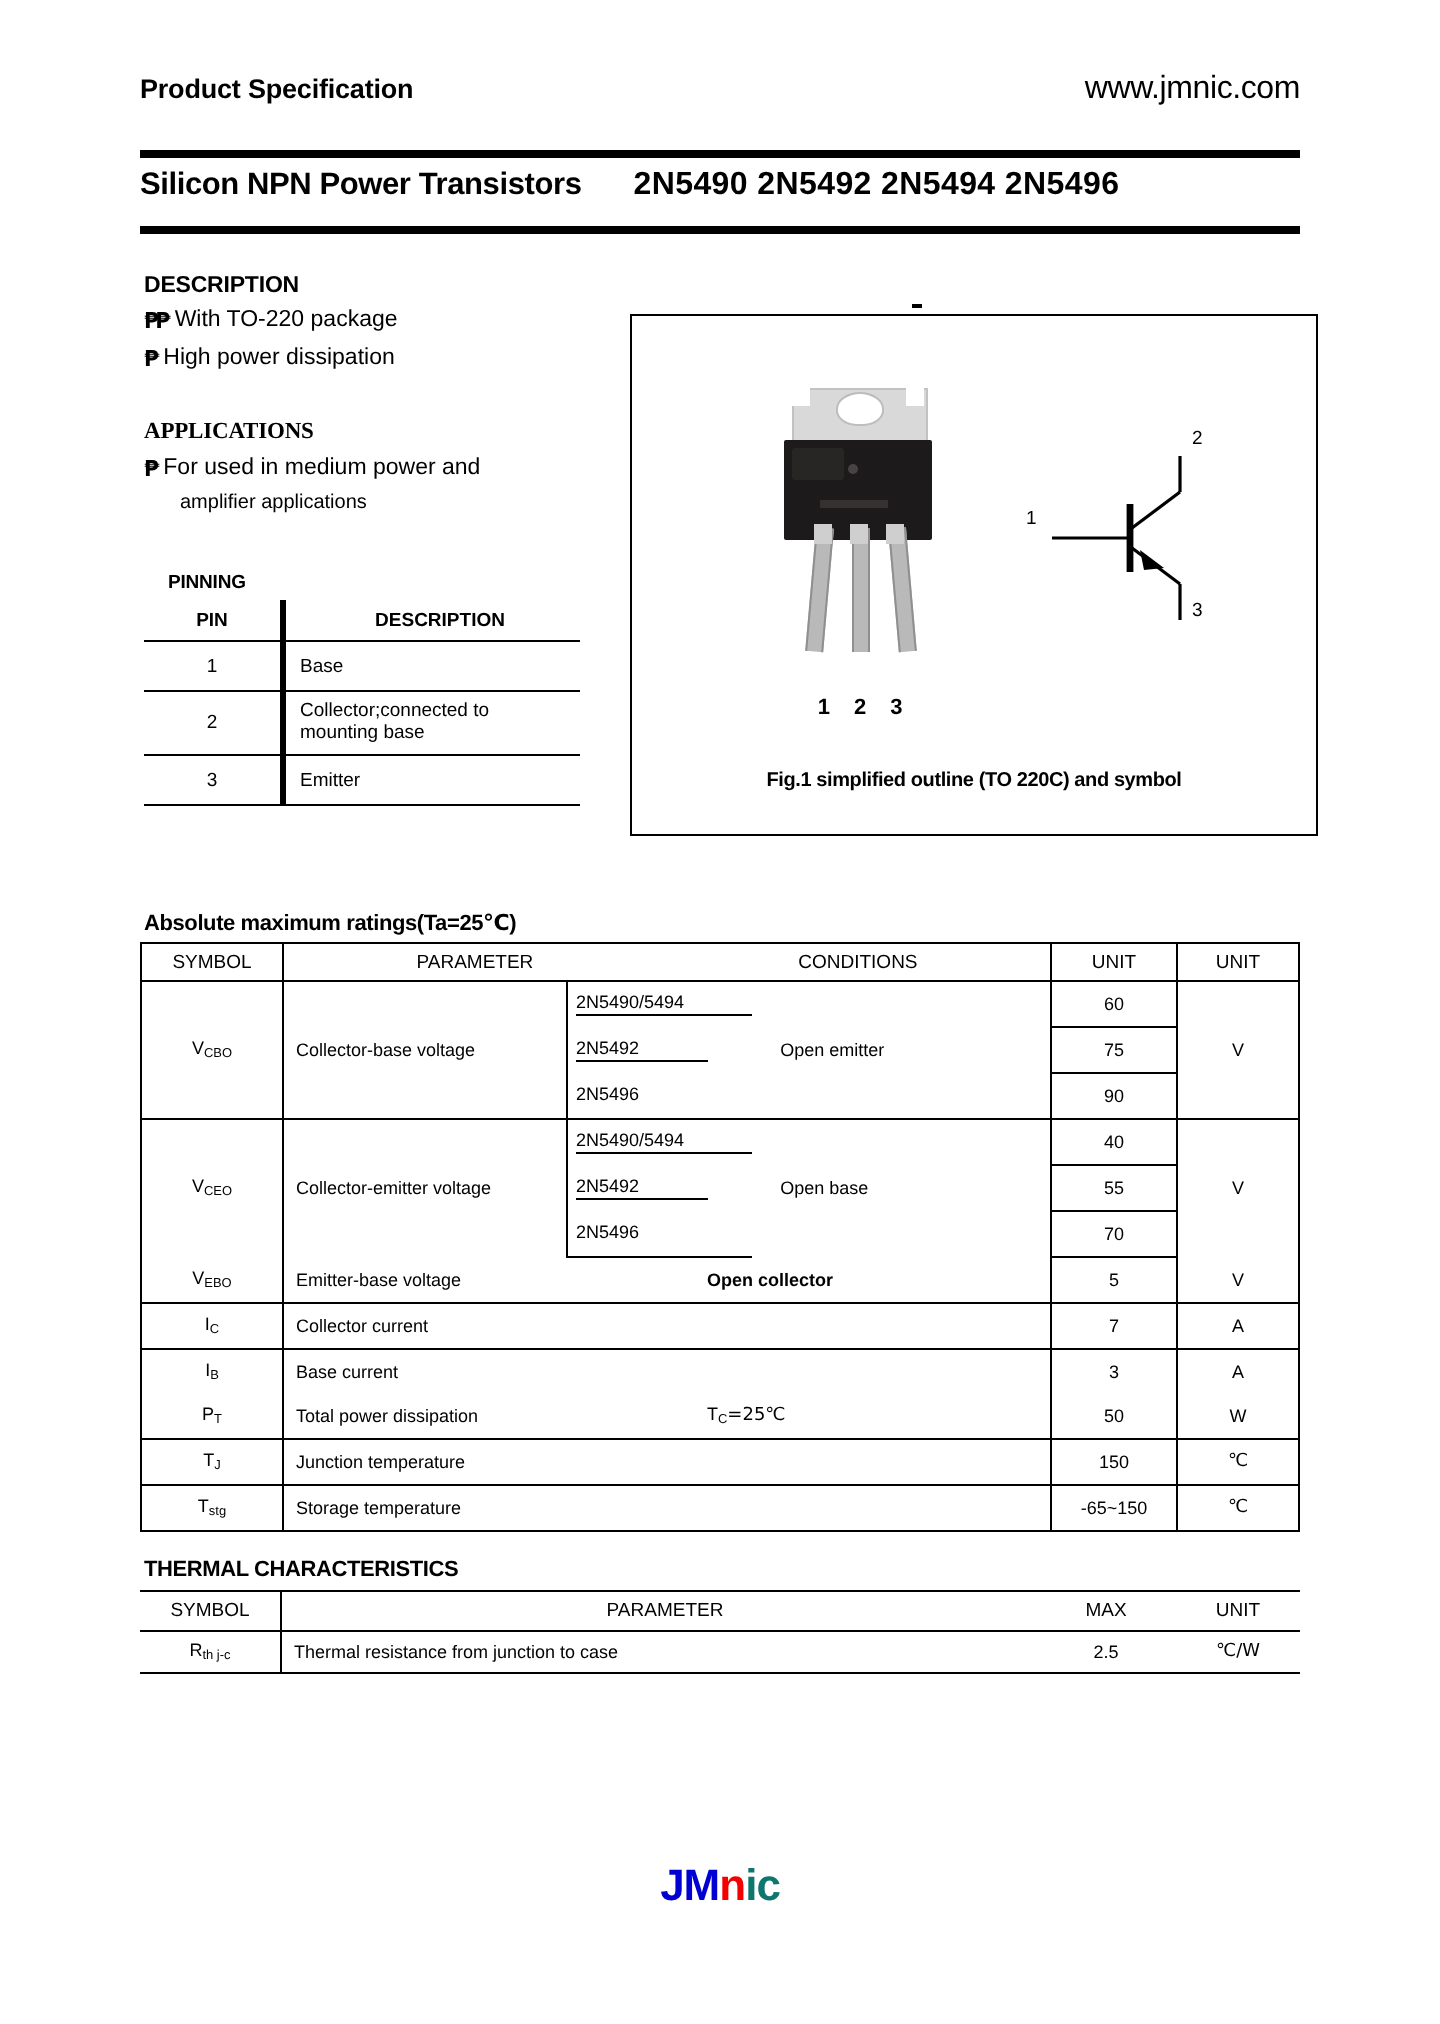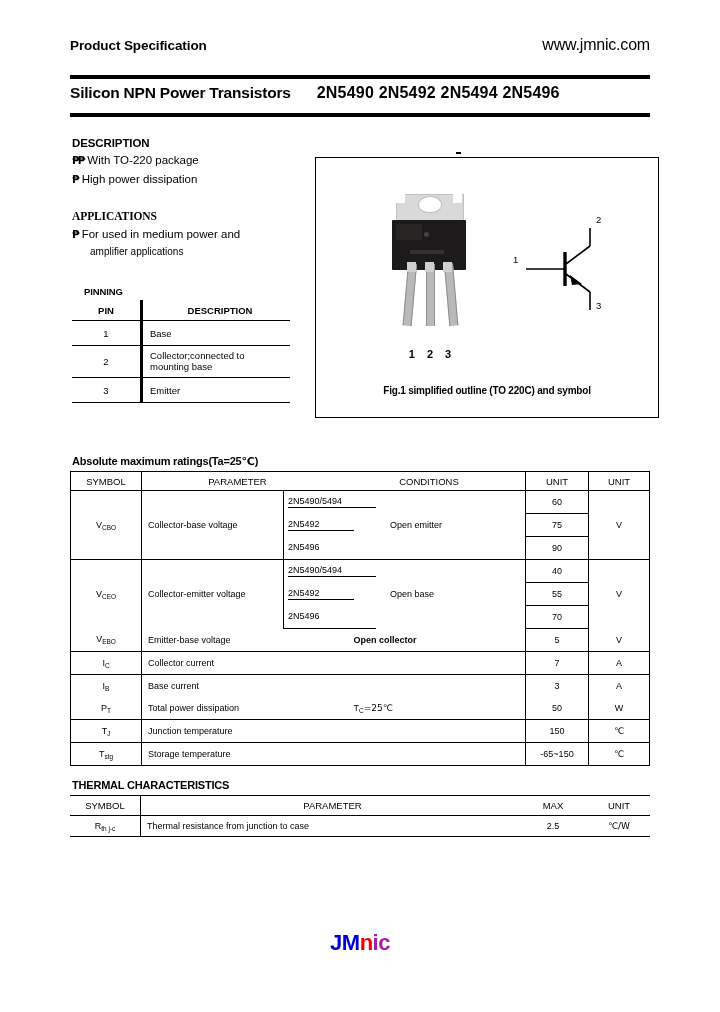--- a/index.html
+++ b/index.html
@@ -370,16 +370,16 @@
         <span>R</span><sub>th j-c</sub>
       </td>
       <td class="t-par lb">Thermal resistance from junction to case</td>
       <td class="t-max lb">2.5</td>
       <td class="t-unit lb deg">℃/W</td>
     </tr>
   </tbody>
     </table>
 
   <div class="logo">
-    <span id="logo1" style="color: rgb(0, 0, 210);">JM</span><span id="logo2" style="color: rgb(244, 0, 0);">n</span><span id="logo3" style="color: #a21caf;">ic</span>
+    <span id="logo1" style="color: rgb(0, 0, 210);">JM</span><span id="logo2" style="color: rgb(244, 0, 0);">n</span><span id="logo3" style="color: #0f766e;">ic</span>
   </div>
 
 </div>
 
 </body></html>

